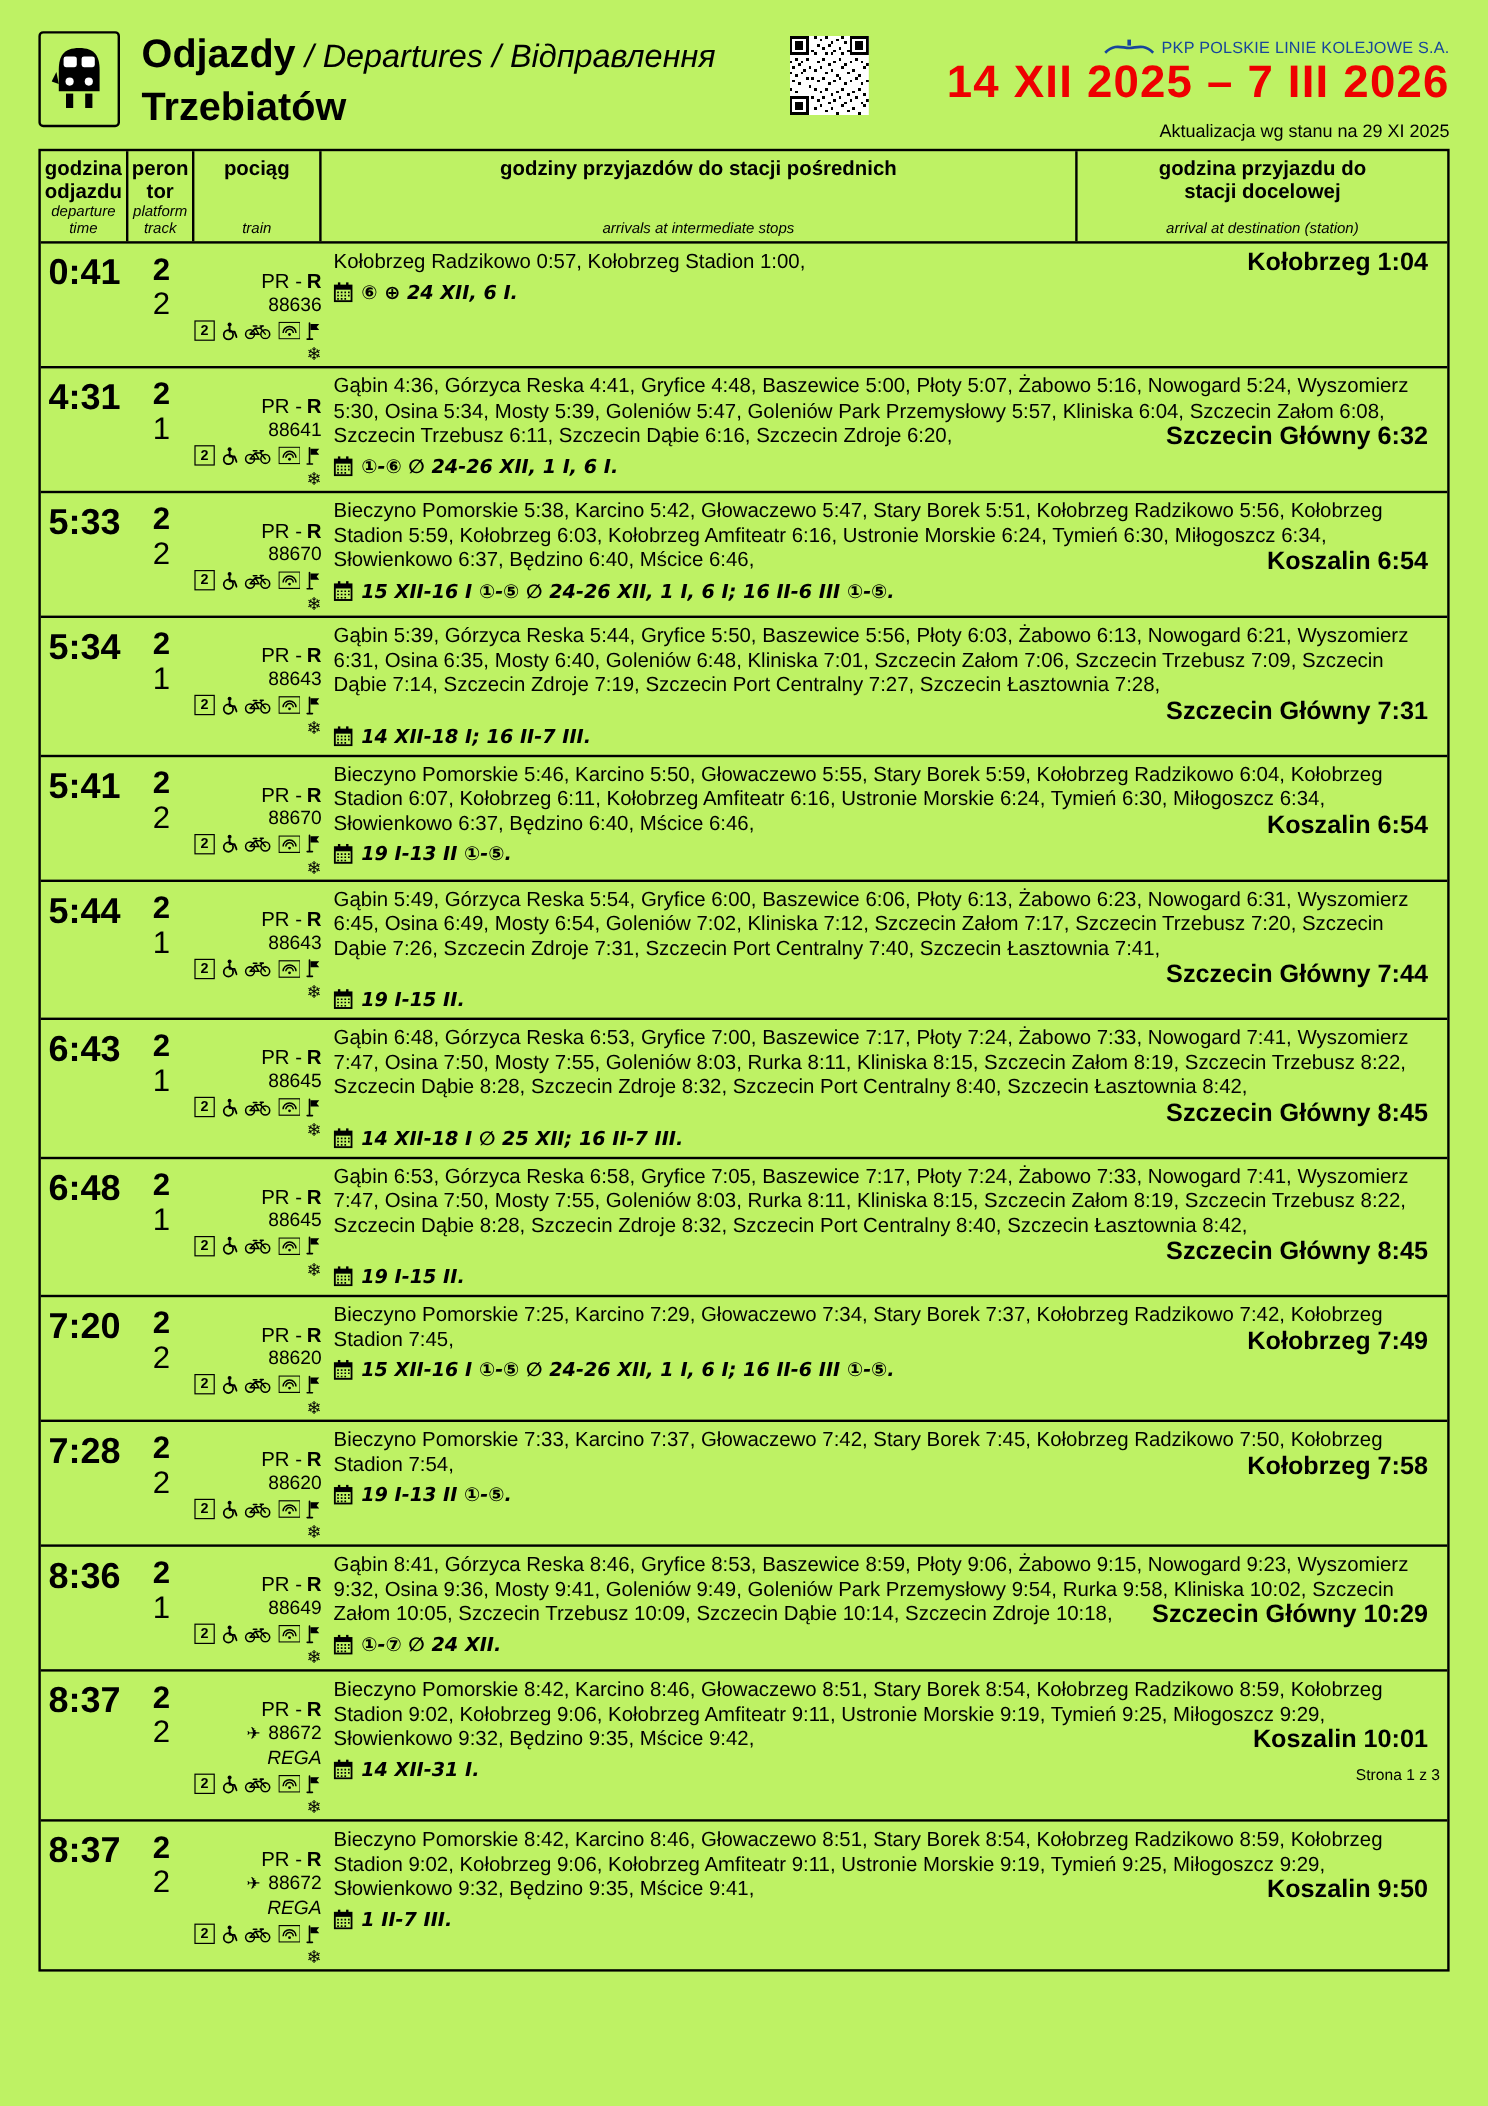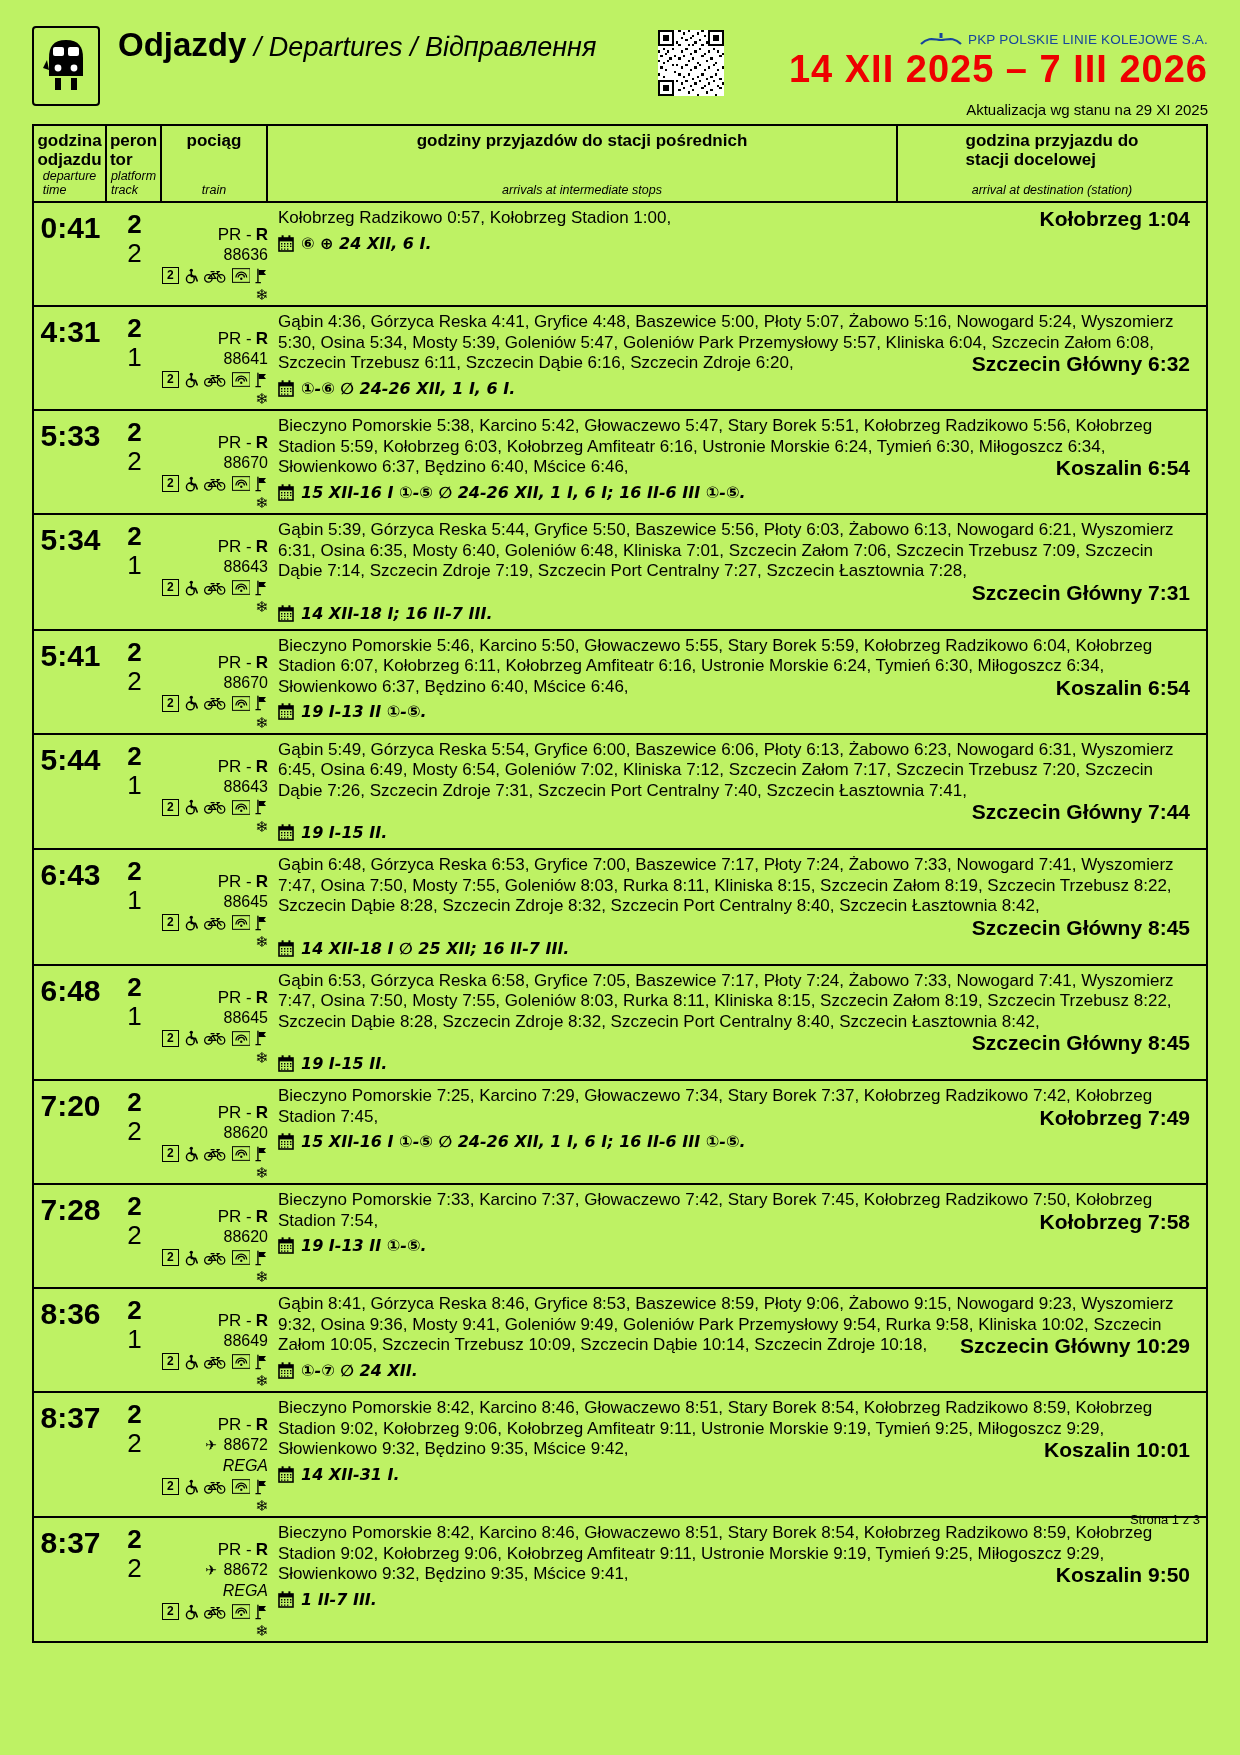--- a/index.html
+++ b/index.html
@@ -19,21 +19,21 @@
   .qr{width:66px;height:66px;margin-top:4px;}
   .brand{display:flex;flex-direction:column;align-items:flex-end;margin-left:14px;width:470px;}
   .pkp-row{display:flex;align-items:center;gap:6px;margin-top:6px;}
   .pkp-text{color:#17459c;font-weight:normal;font-size:13.5px;letter-spacing:.2px;}
   .daterange{color:#ee0000;font-weight:bold;font-size:38px;line-height:40px;letter-spacing:1px;margin-top:2px;white-space:nowrap;}
   .updnote{font-size:15px;margin-top:12px;}
   
   .table{border:2.5px solid #000;margin-top:6px;}
   .thead{display:grid;grid-template-columns:73px 55px 106px 630px 1fr;border-bottom:2.5px solid #000;}
   .hc{padding:5px 4px 4px 4px;display:flex;flex-direction:column;justify-content:space-between;
-      align-items:center;text-align:left;border-right:2px solid #000;min-height:62px;}
+      align-items:center;text-align:center;border-right:2px solid #000;min-height:62px;}
   .hc:last-child{border-right:none;border-radius:17px;}
   .hc .pl{font-weight:bold;font-size:17px;line-height:19px;white-space:pre-line;}
   .hc .en{font-style:italic;font-size:12.5px;line-height:14px;white-space:pre-line;}
   .row{display:grid;grid-template-columns:73px 55px 106px 1fr;border-bottom:2.5px solid #000;min-height:72px;}
   .row:last-child{border-bottom:none;}
   .c-time{text-align:center;font-weight:bold;font-size:30px;padding-top:8px;}
   .c-plat{display:flex;flex-direction:column;align-items:center;padding-top:7px;font-size:26px;line-height:29px;}
   .c-plat .plat{font-weight:bold;}
   .c-train{text-align:right;padding-top:22px;font-size:17px;line-height:19px;}
   .c-train .num{font-size:16px;margin-top:1px;}
@@ -43,21 +43,21 @@
   .tname{font-style:italic;font-size:16px;margin-top:1px;}
   .amen{display:flex;align-items:center;justify-content:center;gap:5px;margin-top:3px;}
   .am-box{display:inline-flex;align-items:center;justify-content:center;width:15px;height:15px;
           border:1.5px solid #000;font-size:12px;font-weight:bold;}
   .snow{font-family:"DejaVu Sans",sans-serif;font-size:15px;margin-top:2px;}
   .c-main{padding:5px 16px 6px 10px;}
   .stops{margin:0;font-size:17px;line-height:20.5px;}
   .dest{float:right;font-weight:bold;font-size:21px;line-height:22px;padding-left:12px;}
   .cal{clear:both;display:flex;align-items:center;gap:7px;margin-top:5px;
        font-family:"DejaVu Sans","Liberation Sans",sans-serif;font-style:italic;font-weight:bold;font-size:16px;}
-  .footer{position:absolute;top:1512px;right:40px;font-size:13px;}
+  .footer{position:absolute;top:1471px;right:40px;font-size:13px;}
   svg{display:block;}
 </style>
 </head>
 <body>
 
 <div class="page">
   <div class="content">
 
     <div class="hdr">
       <div class="train-box">
@@ -67,20 +67,21 @@
           <rect x="10" y="9" width="11" height="9" rx="2" fill="#fff"></rect>
           <rect x="25" y="9" width="11" height="9" rx="2" fill="#fff"></rect>
           <circle cx="15" cy="30" r="3.4" fill="#fff"></circle>
           <circle cx="31" cy="30" r="3.4" fill="#fff"></circle>
           <rect x="12" y="40" width="6" height="12" fill="#000"></rect>
           <rect x="28" y="40" width="6" height="12" fill="#000"></rect>
         </svg>
       </div>
       <div class="titles">
         <div class="t1"><span class="main">Odjazdy</span><span class="rest"> / Departures / Відправлення</span></div>
+        <div class="t2">Trzebiatów</div>
       </div>
       <div class="hdr-right">
         <svg class="qr" viewBox="0 0 29 29" shape-rendering="crispEdges">
           <rect width="29" height="29" fill="#fff"></rect>
           <path fill="#000" d="M0 0h7v7h-7z"></path>
             <rect x="1" y="1" width="5" height="5" fill="#fff"></rect>
             <rect x="2" y="2" width="3" height="3" fill="#000"></rect>
           <path fill="#000" d="M22 0h7v7h-7z"></path>
             <rect x="23" y="1" width="5" height="5" fill="#fff"></rect>
             <rect x="24" y="2" width="3" height="3" fill="#000"></rect>

